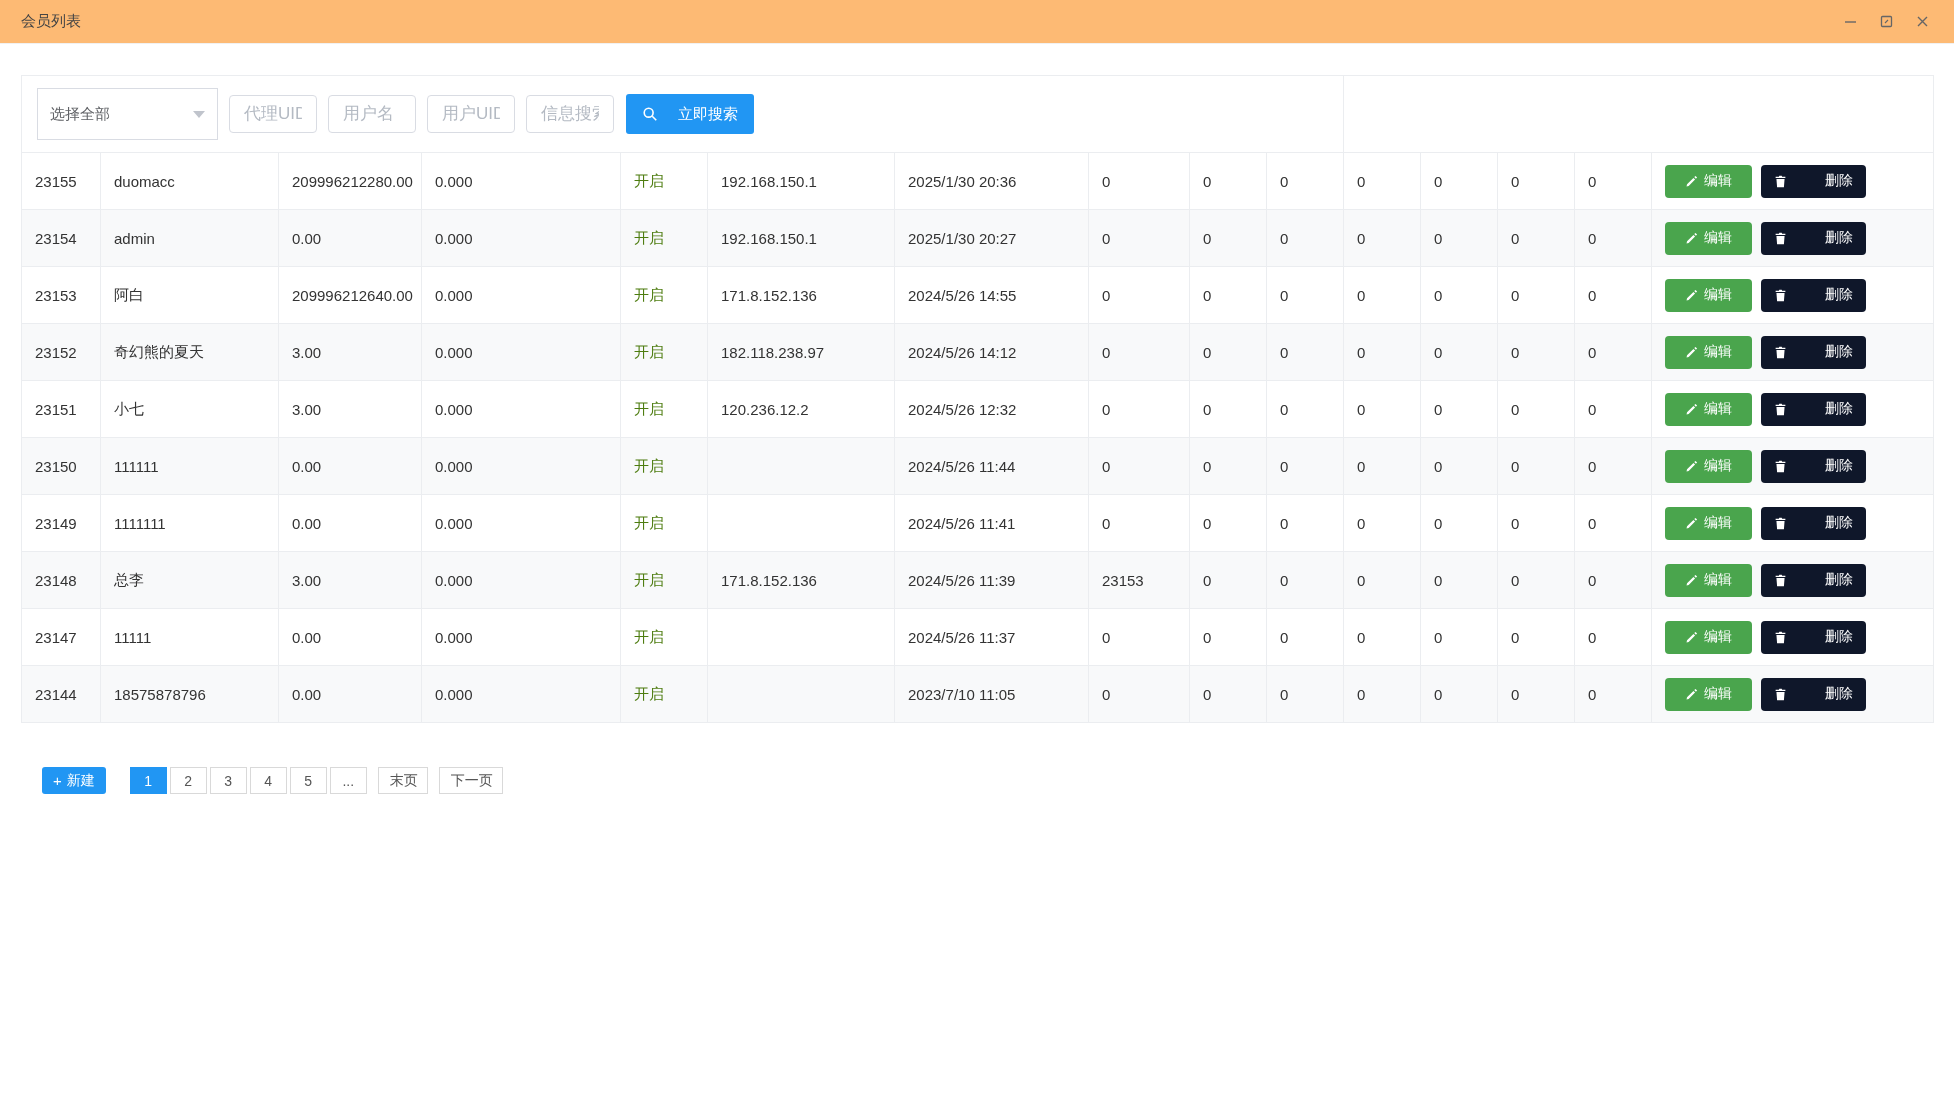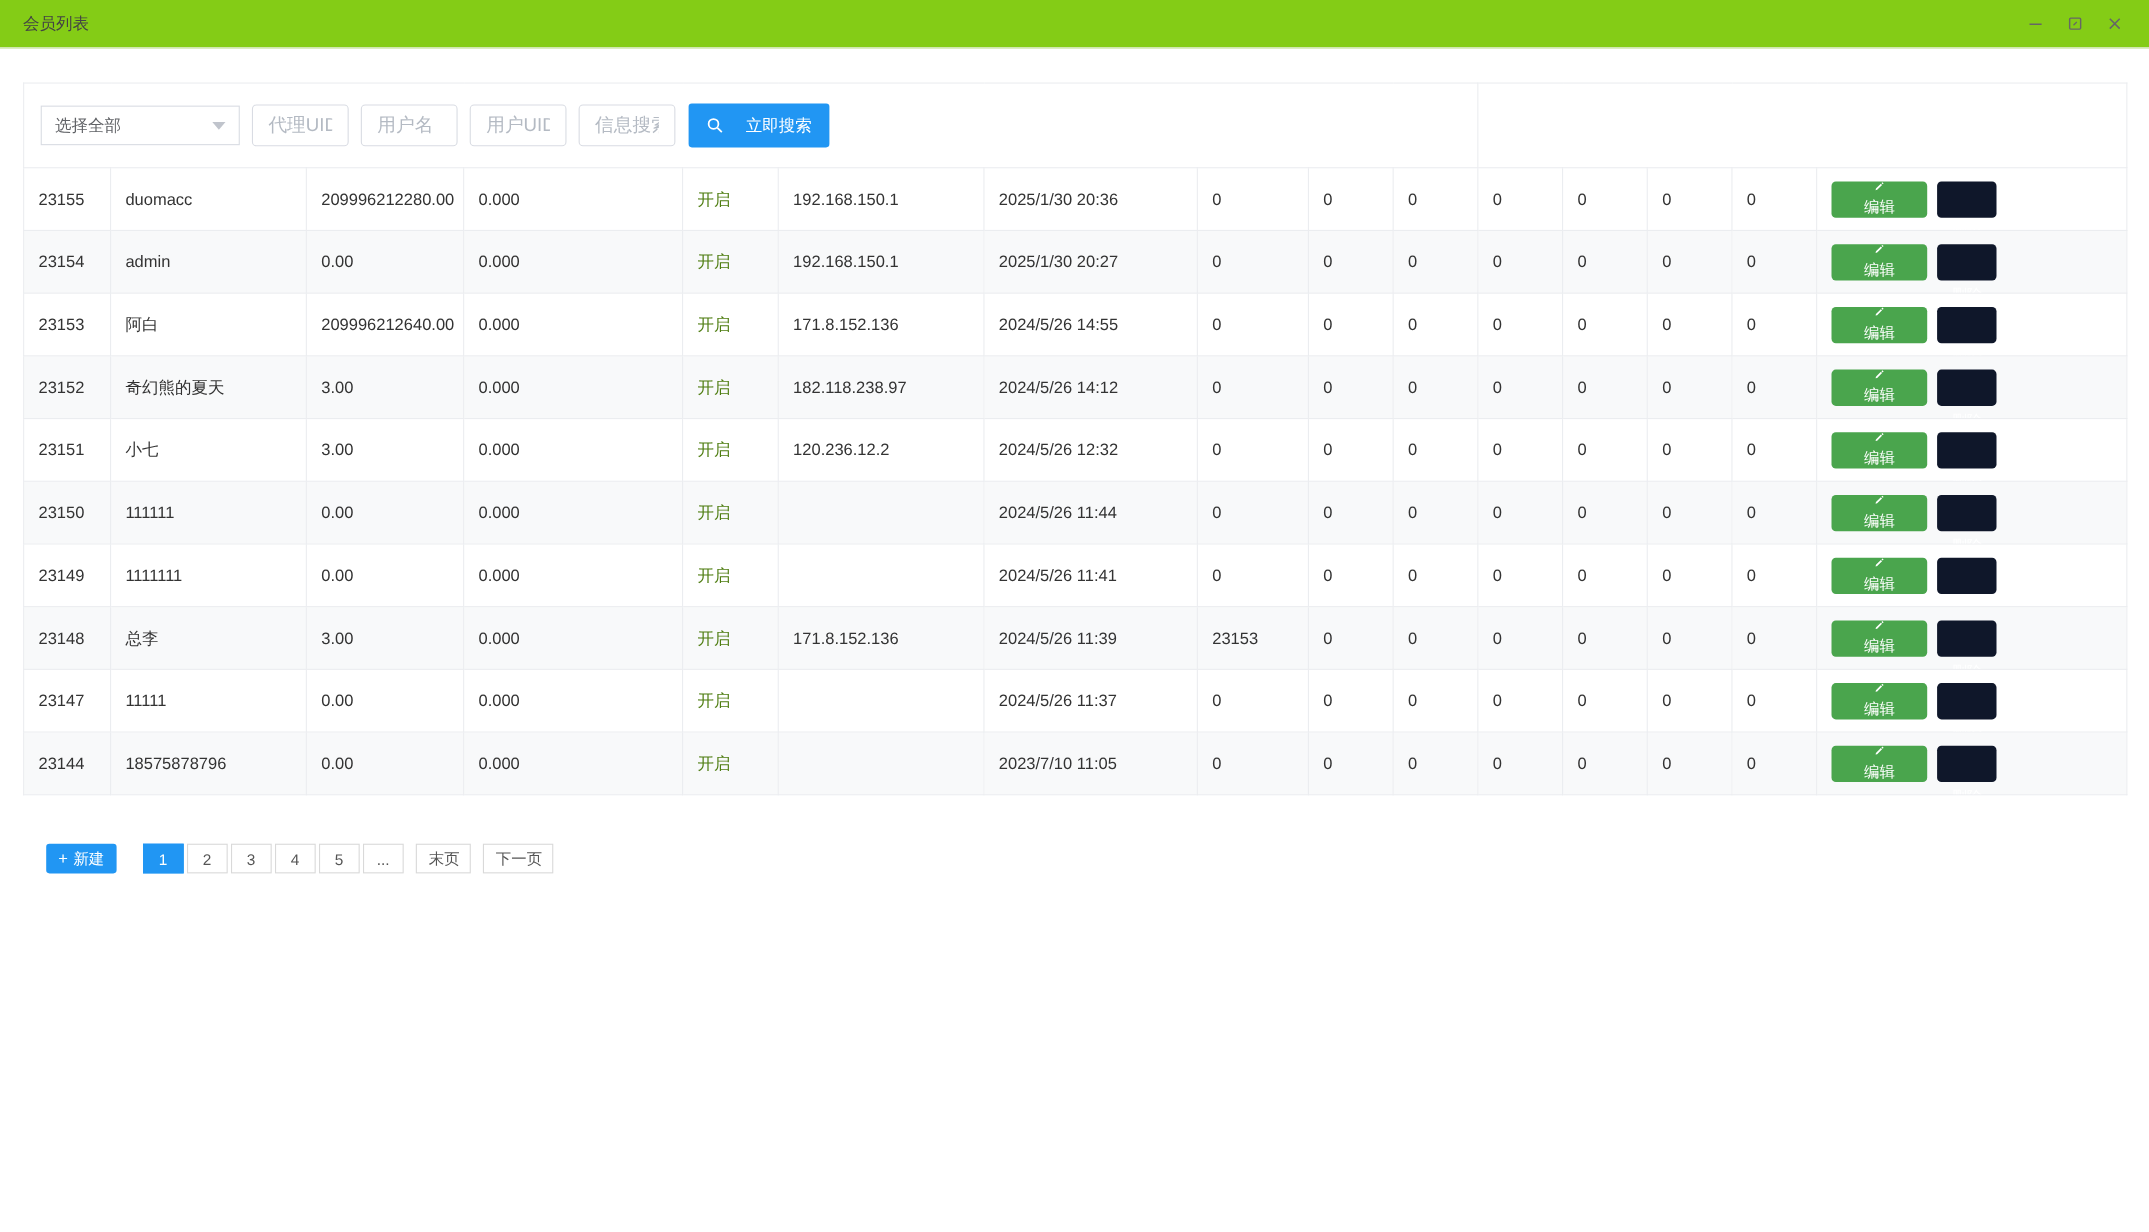--- a/index.html
+++ b/index.html
@@ -7,21 +7,21 @@
   body {
     width:1954px; height:1120px;
     background:#ffffff;
     font-family:"Liberation Sans","DejaVu Sans",sans-serif;
     color:#333;
     overflow:hidden;
   }
 
   
   .titlebar {
-    height:44px; background:#84cc16;
+    height:44px; background:#fdba74;
     display:flex; align-items:center; justify-content:space-between;
     padding:0 14px 0 21px;
     border-bottom:1px solid #f1f1f1;
   }
   .titlebar-title { font-size:15px; color:#444; }
   .win-controls { display:flex; align-items:center; }
   .win-btn {
     width:36px; height:40px; display:flex; align-items:center; justify-content:center;
     cursor:pointer;
   }
@@ -46,21 +46,21 @@
     white-space:nowrap; overflow:hidden;
     background:#fff;
   }
   .data-table tbody td { height:57px; }
   .data-table tbody tr:nth-child(even) td { background:#f8f9fa; }
   .filter-cell { height:77px; background:#fff; }
 
   
   .filters { display:flex; align-items:center; padding-left:2px; }
   .select-box {
-    width:181px; height:36px;
+    width:181px; height:52px;
     border:1px solid #d9dce3; border-radius:0;
     display:flex; align-items:center; justify-content:space-between;
     padding:0 12px; color:#606266; background:#fff; cursor:pointer;
   }
   .caret-down {
     width:0; height:0;
     border-left:6px solid transparent; border-right:6px solid transparent;
     border-top:7px solid #c0c4cc;
   }
   .filter-input {
@@ -79,21 +79,20 @@
   }
 
   
   .status-open { color:#4d7c0f; }
   .act-btn {
     border:none; border-radius:4px; color:#fff;
     height:33px; font-size:14px; cursor:pointer;
     display:inline-flex; align-items:center; gap:6px;
     padding:0 13px; vertical-align:middle;
     font-family:inherit;
-    flex-direction:column;
   }
   .act-edit { background:#4aa54d; margin-right:9px; min-width:87px; justify-content:center; }
   .act-del  { background:#0f172a;gap:38px; }
 
   
   .footer { margin:44px 0 0 21px; display:flex; align-items:center; }
   .new-btn {
     background:#2196f3; color:#fff; border:none; border-radius:3px;
     height:27px; padding:0 11px; font-size:14px;
     display:inline-flex; align-items:center; gap:5px; cursor:pointer;

